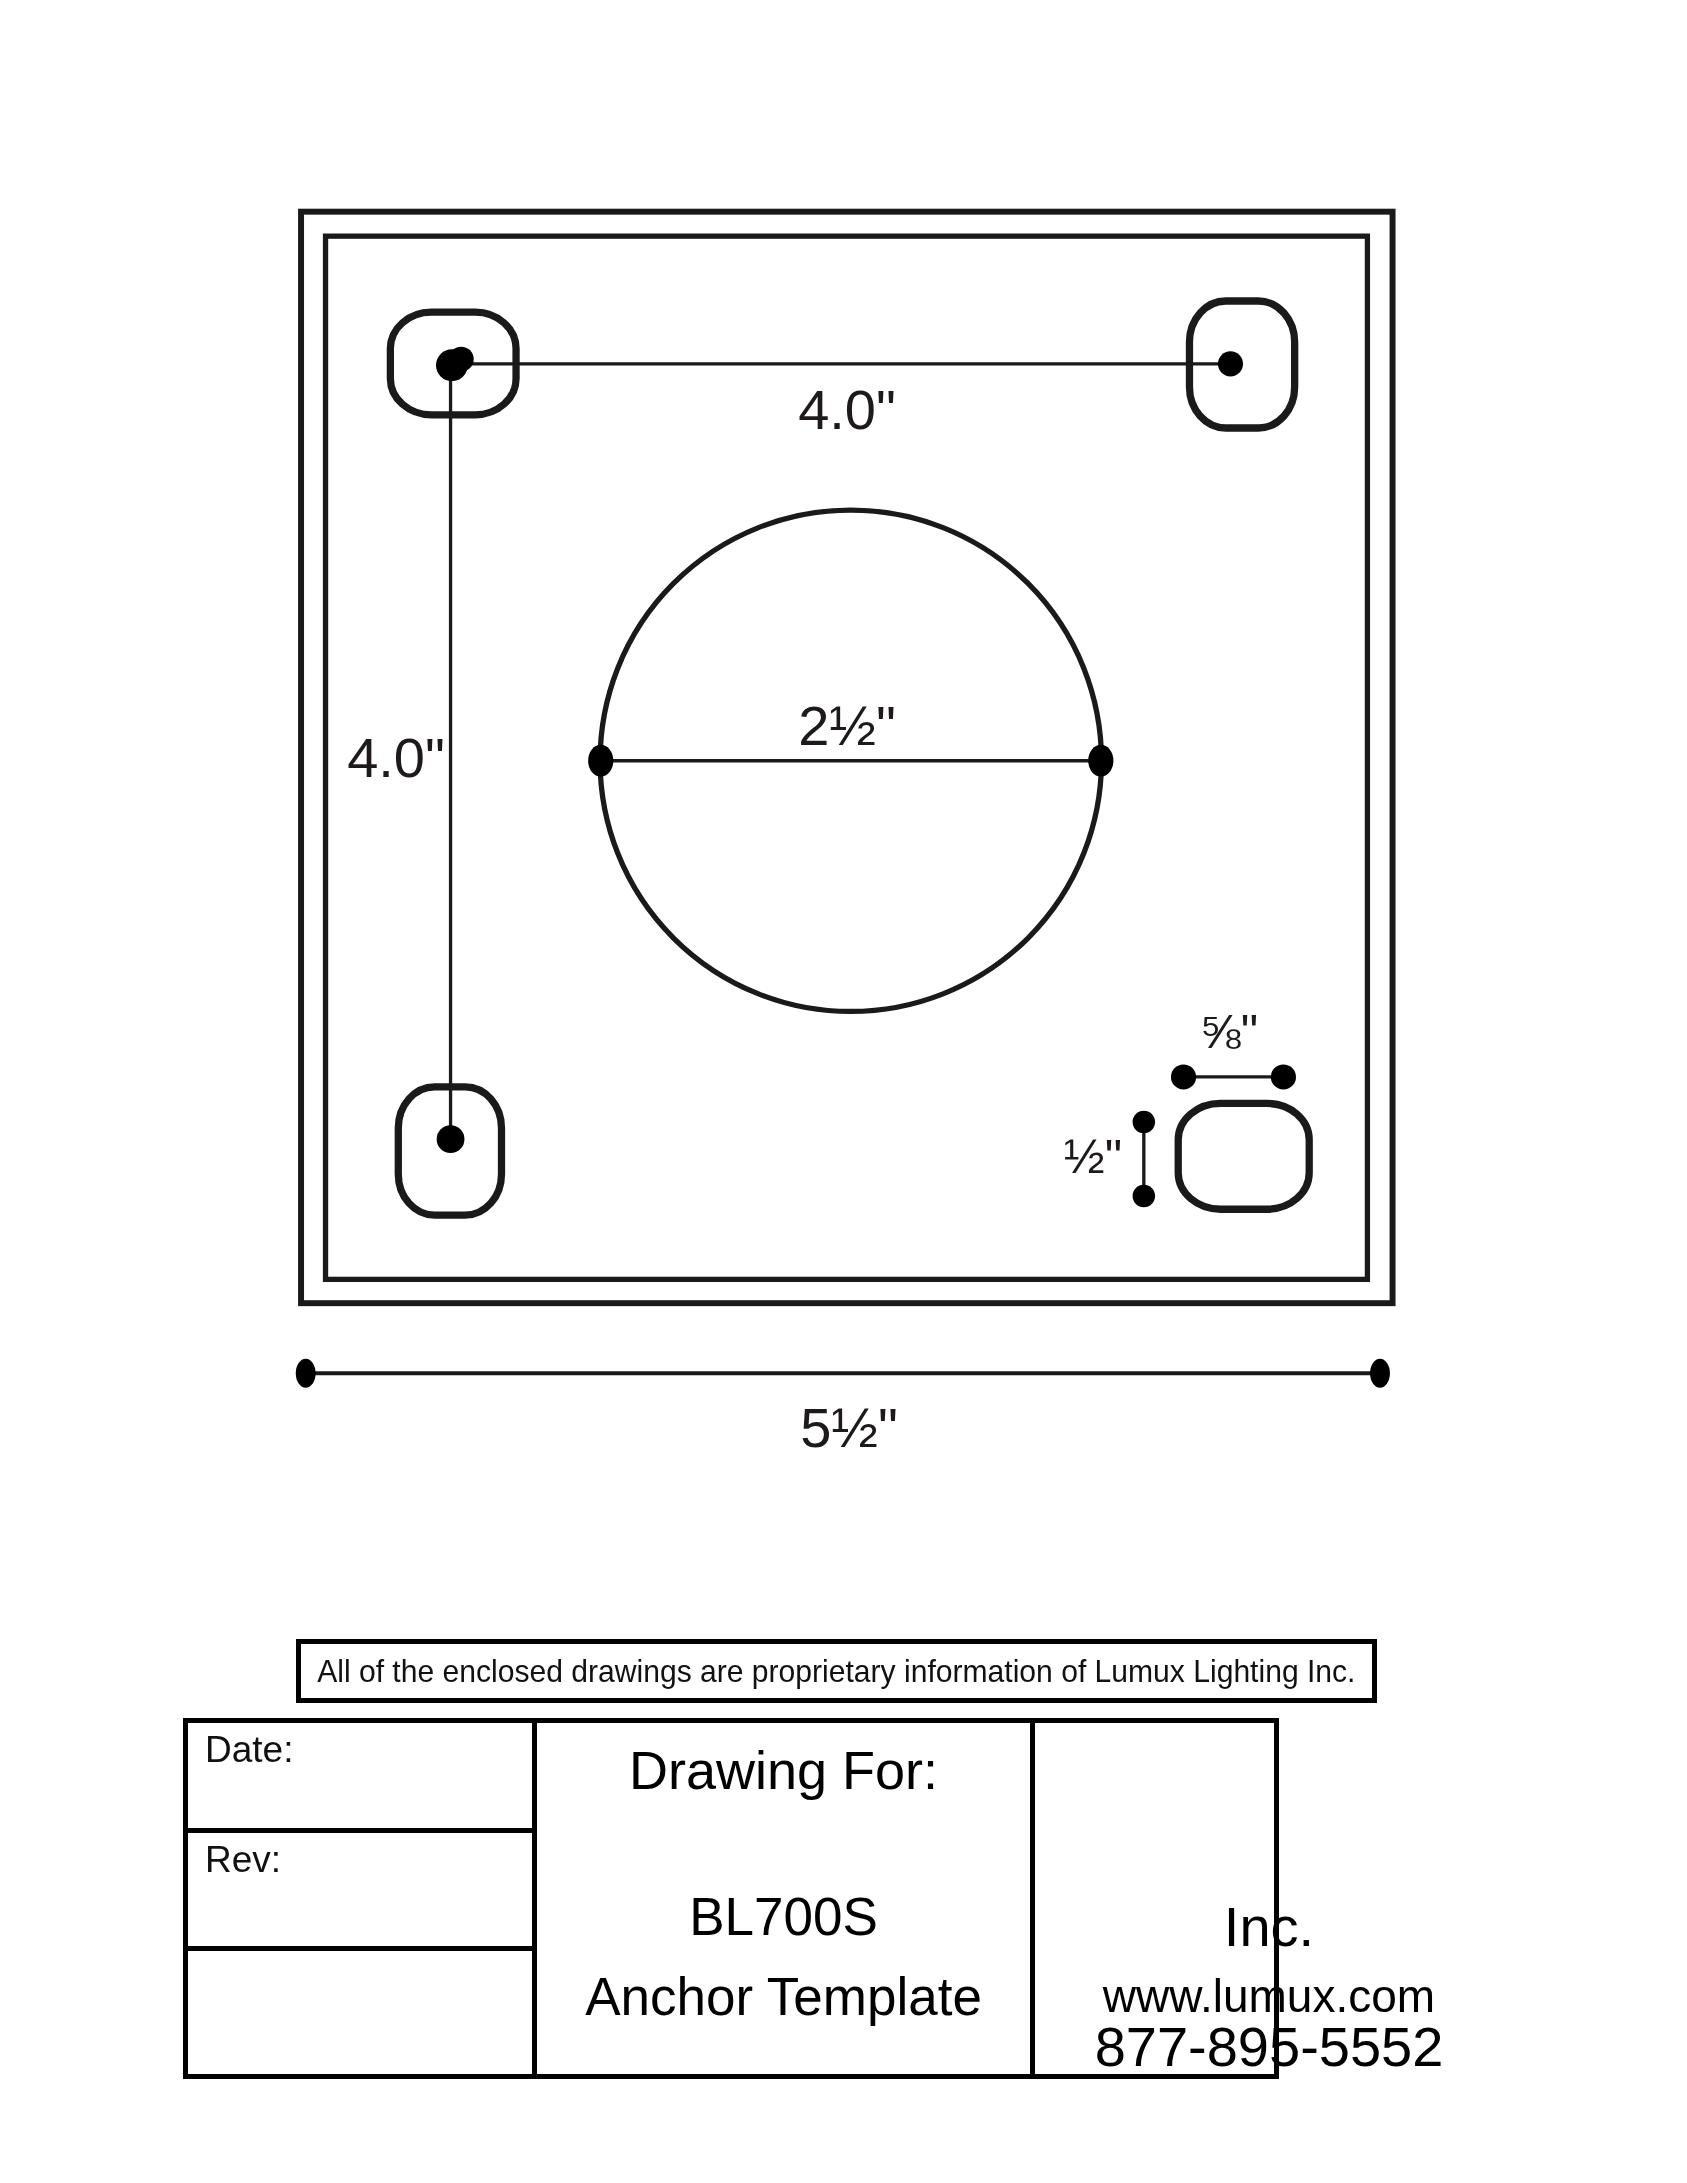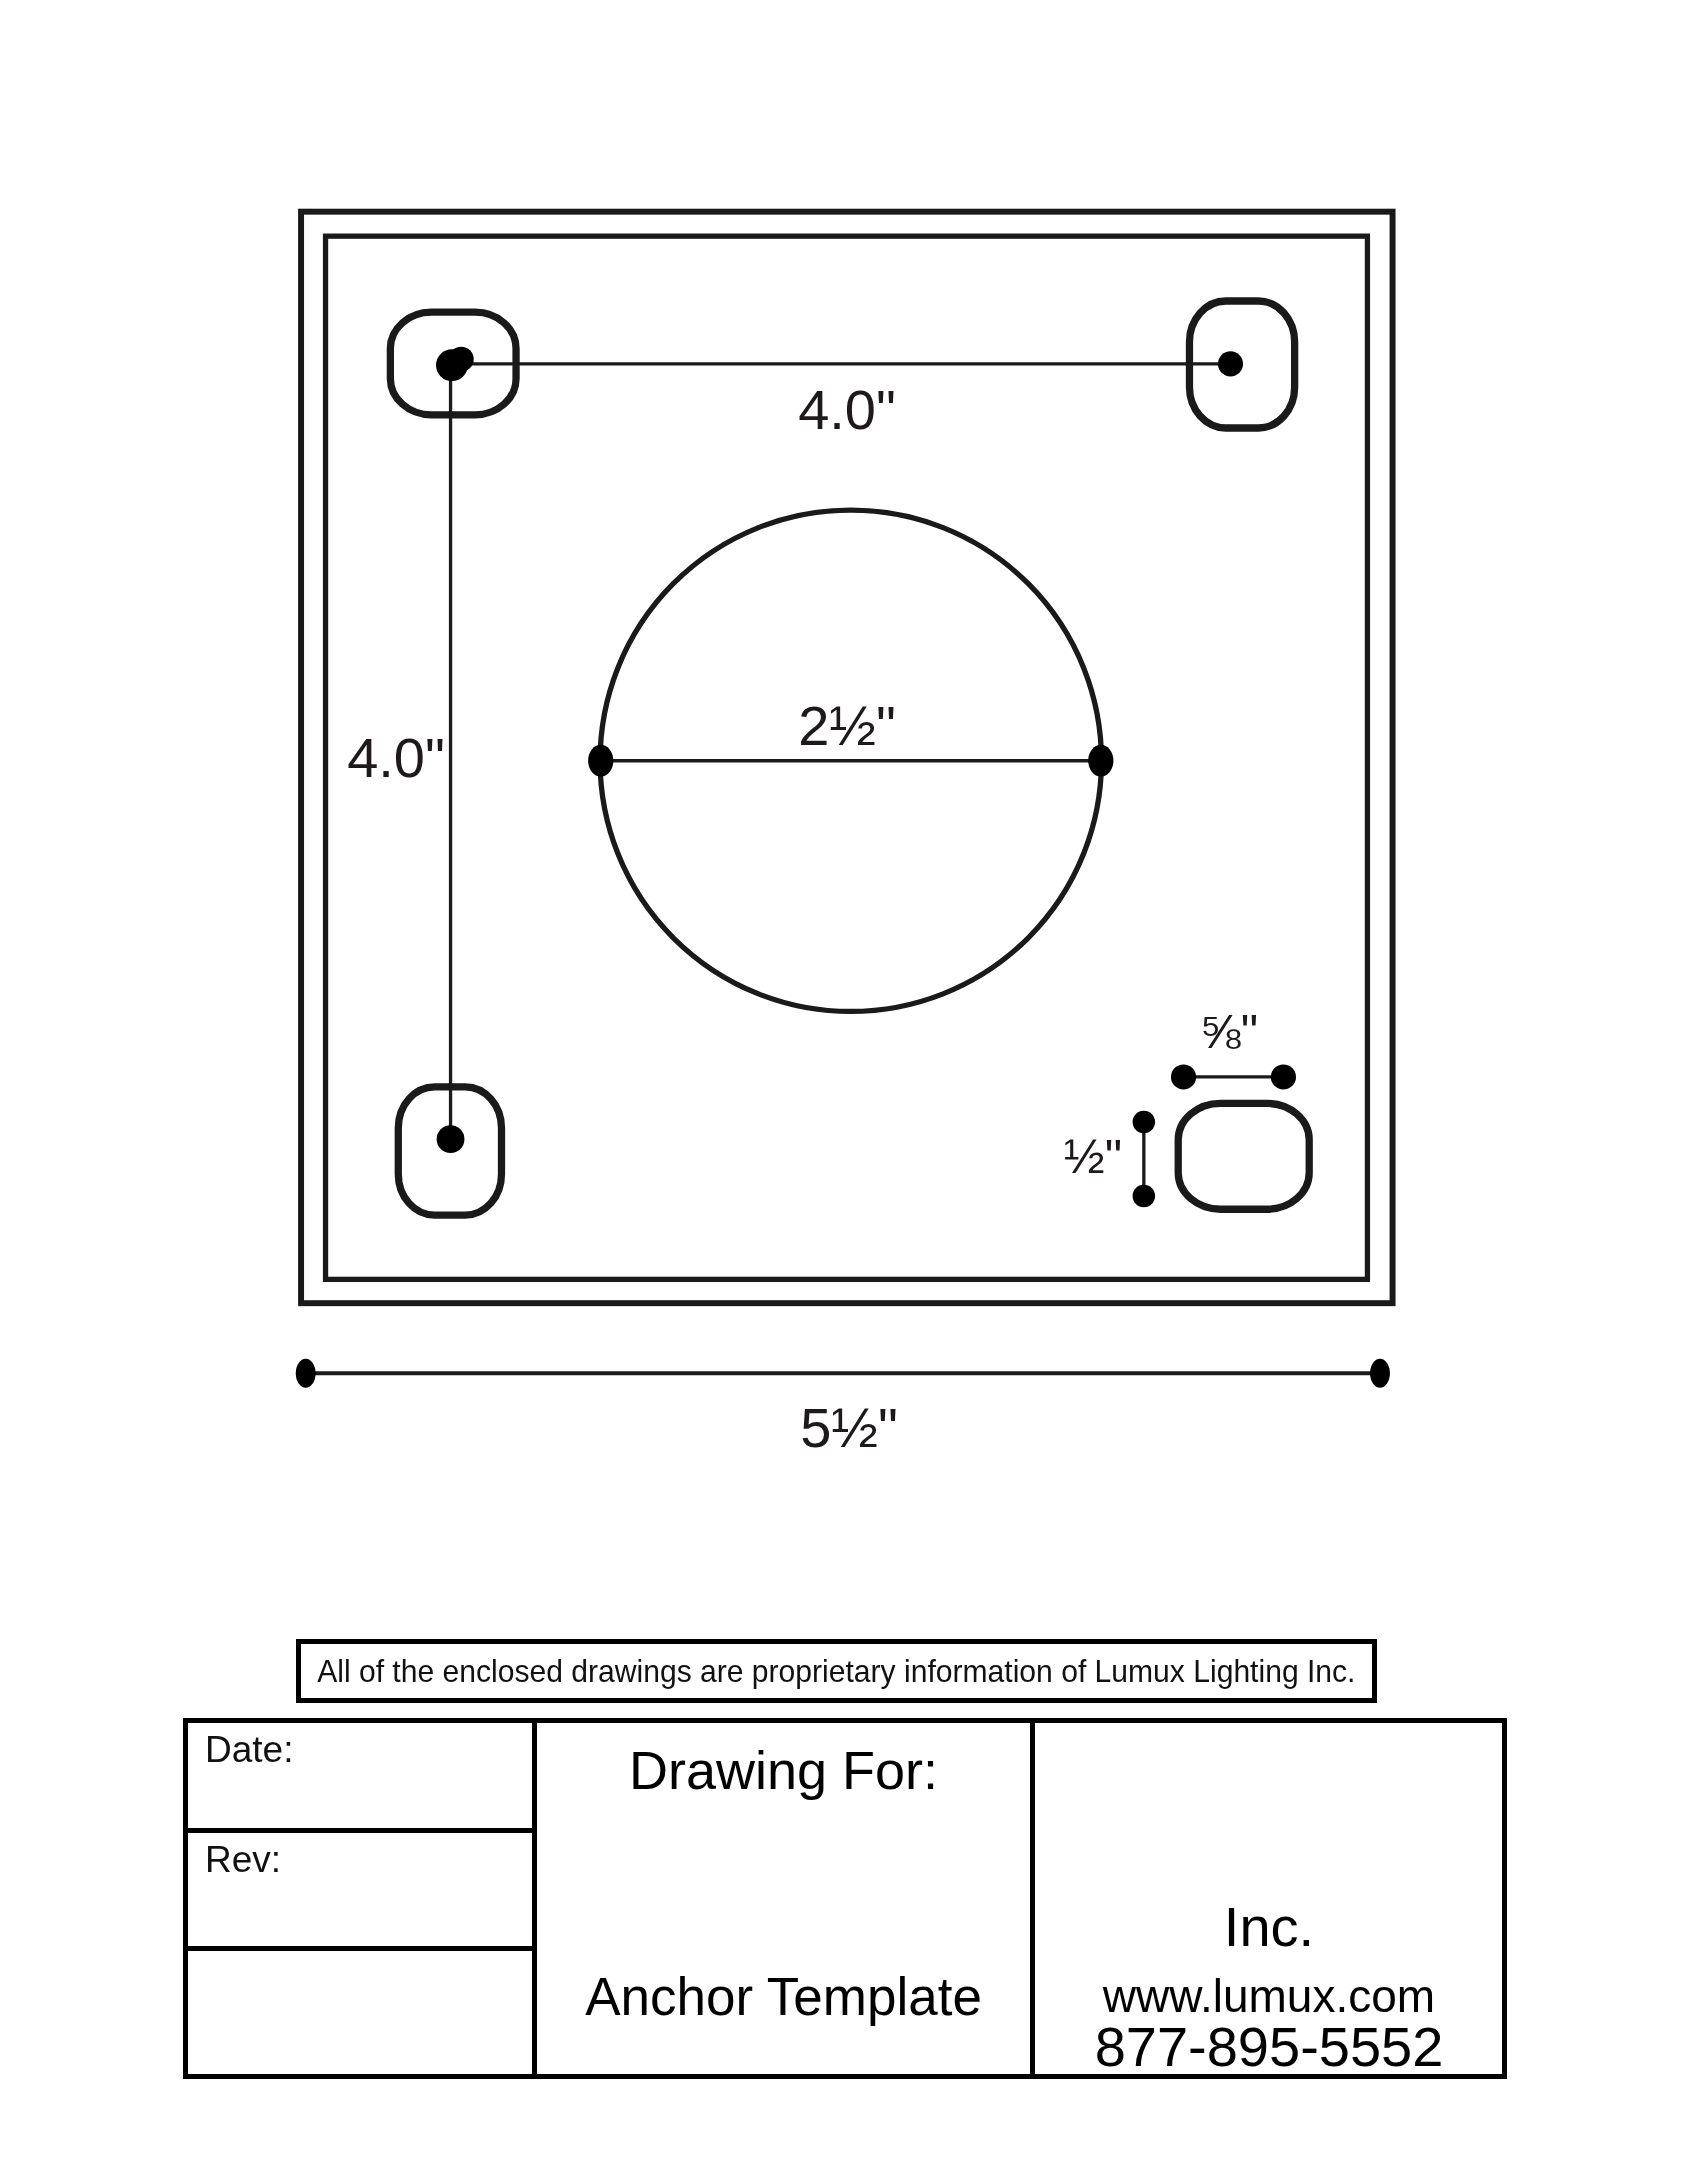--- a/index.html
+++ b/index.html
@@ -47,21 +47,21 @@
   .notice span {
     font-size: 32px;
     white-space: nowrap;
     transform: scaleX(0.94);
     color: #111;
   }
   .titleblock {
     position: absolute;
     left: 183px;
     top: 1718px;
-    width: 1324px;
+    width: 1096px;
     height: 361px;
     border: 5.3px solid #000;
     box-sizing: border-box;
   }
   .tb-col {
     position: absolute;
     top: 0;
     height: 100%;
     box-sizing: border-box;
   }
@@ -163,20 +163,21 @@
         <div class="cell-label">Date:</div>
       </div>
       <div class="tb-cell cell-row2">
         <div class="cell-label">Rev:</div>
         <div class="cell-value"></div>
       </div>
     </div>
 
     <div class="tb-col tb-col2">
       <div class="tb-center-line drawing-for">Drawing For:</div>
+      <div class="tb-center-line drawing-number">BL700S</div>
       <div class="tb-center-line drawing-title">Anchor Template</div>
     </div>
 
     <div class="tb-col tb-col3">
       <div class="tb-center-line company-web">www.lumux.com</div>
       <div class="tb-center-line company-line2">Inc.</div>
       <div class="tb-center-line company-phone">877-895-5552</div>
     </div>
 
   </div>

